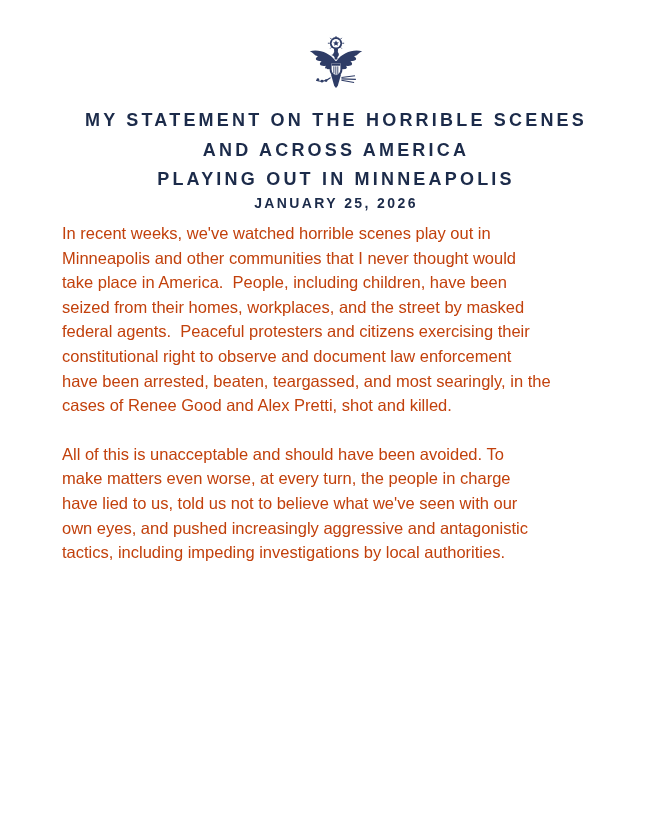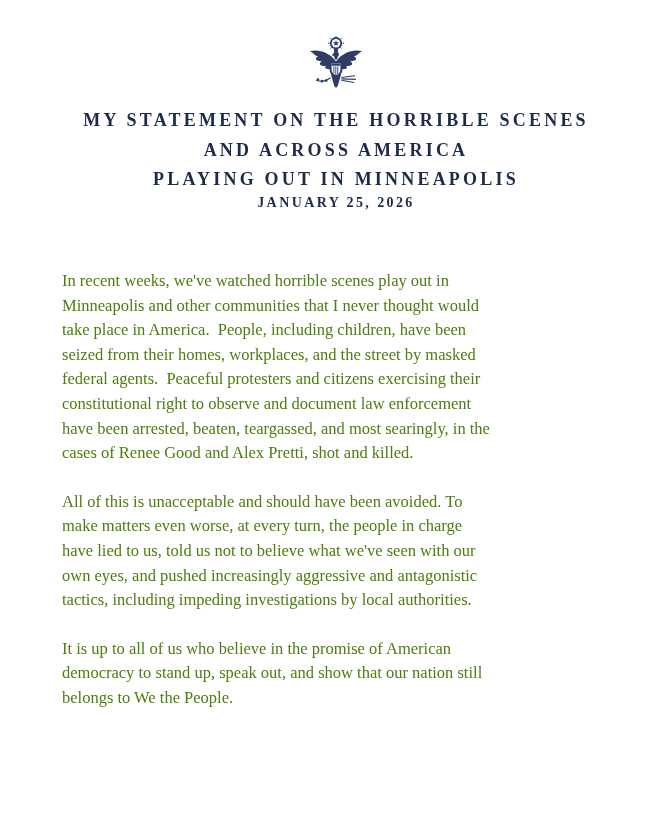--- a/index.html
+++ b/index.html
@@ -5,21 +5,21 @@
   html, body {
     margin: 0;
     padding: 0;
     background: #ffffff;
   }
   .page {
     position: relative;
     width: 672px;
     height: 840px;
     background: #ffffff;
-    font-family: Liberation Serif, serif;
+    font-family: Liberation Sans, sans-serif;
     overflow: hidden;
   }
   .seal-wrap {
     position: absolute;
     top: 36px;
     left: 0;
     width: 100%;
     display: flex;
     justify-content: center;
   }
@@ -46,24 +46,23 @@
     color: #1c2b4a;
     font-size: 14px;
     font-weight: bold;
     letter-spacing: 2.4px;
   }
   .body-text {
     position: absolute;
     top: 221px;
     left: 62px;
     width: 552px;
-    color: #4d7c0f;
+    color: #c2410c;
     font-size: 16.5px;
     line-height: 24.6px;
-    margin-top: 48px;
   }
   .body-text p {
     margin: 0 0 24px 0;
     white-space: pre-wrap;
   }
   .body-text p:last-child { margin-bottom: 0; }
 </style>
 </head>
 <body>
 
@@ -137,18 +136,15 @@
 seized from their homes, workplaces, and the street by masked
 federal agents.  Peaceful protesters and citizens exercising their
 constitutional right to observe and document law enforcement
 have been arrested, beaten, teargassed, and most searingly, in the
 cases of Renee Good and Alex Pretti, shot and killed.</p>
     <p>All of this is unacceptable and should have been avoided. To
 make matters even worse, at every turn, the people in charge
 have lied to us, told us not to believe what we've seen with our
 own eyes, and pushed increasingly aggressive and antagonistic
 tactics, including impeding investigations by local authorities.</p>
-    <p>It is up to all of us who believe in the promise of American
-democracy to stand up, speak out, and show that our nation still
-belongs to We the People.</p>
   </div>
 
 </div>
 
 </body></html>

